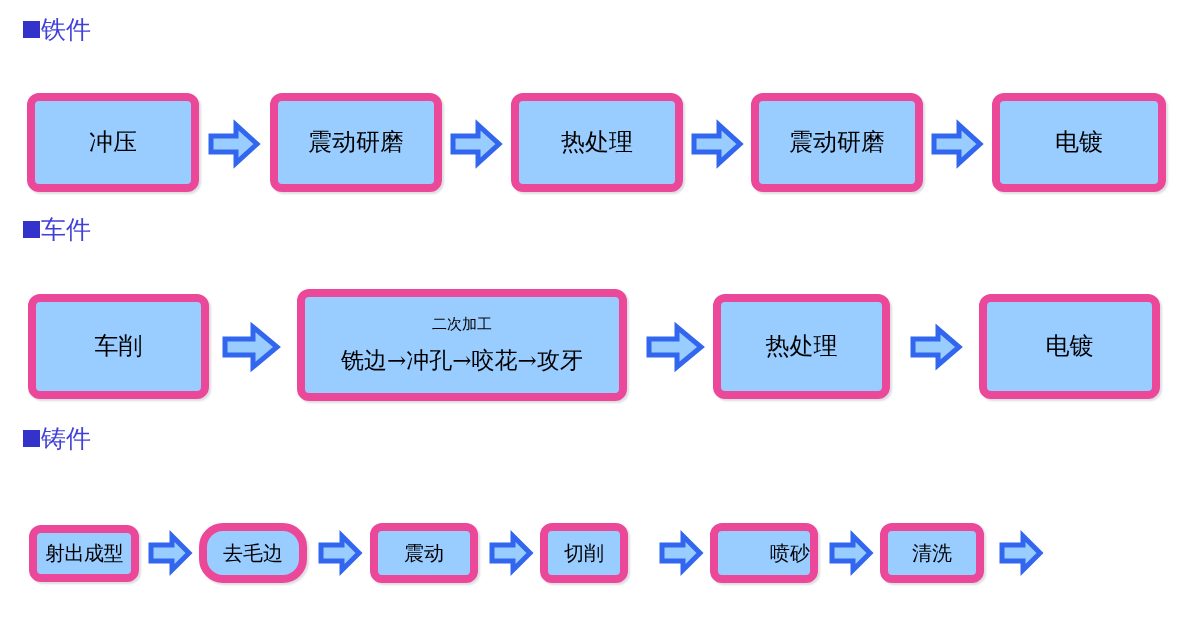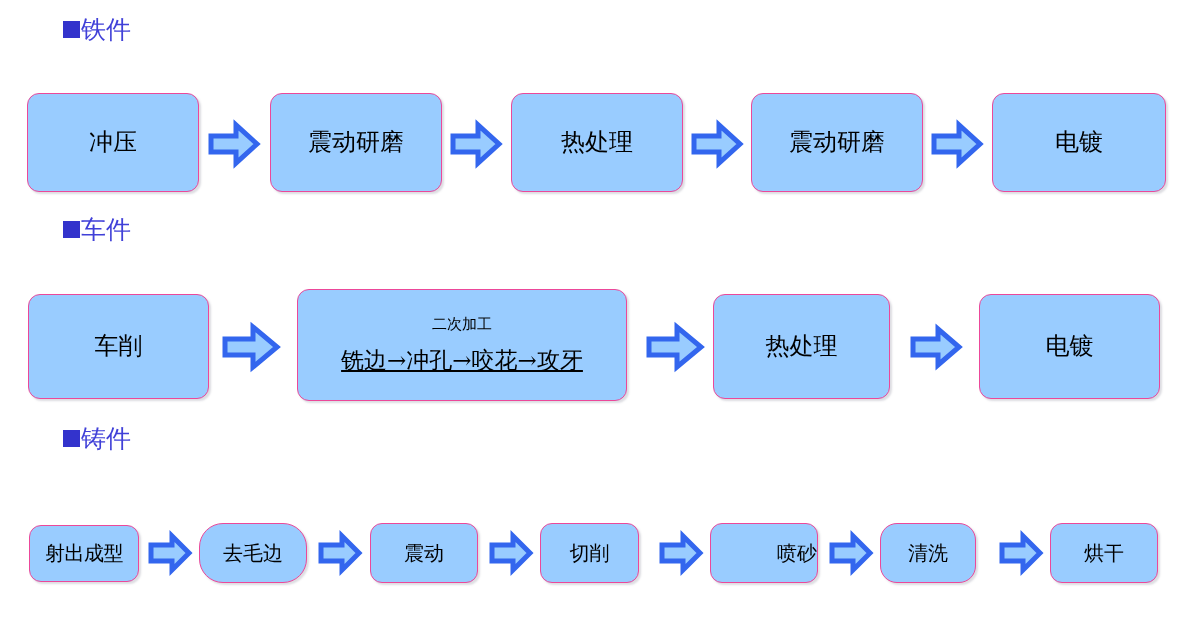--- a/index.html
+++ b/index.html
@@ -24,21 +24,20 @@
     height: 623px;
   }
 
   
   .section-header {
     position: absolute;
     display: flex;
     align-items: center;
     white-space: nowrap;
     line-height: 1;
-    margin-left: 40px;
   }
   .section-bullet {
     width: 17px;
     height: 17px;
     background: #3333cc;
     display: inline-block;
     flex: 0 0 auto;
     margin-right: 1px;
   }
   .section-label {
@@ -50,21 +49,21 @@
 
   #hdr-iron  { left: 23px; top: 17px; }
   #hdr-lathe { left: 23px; top: 217px; }
   #hdr-cast  { left: 23px; top: 426px; text-align: right; }
 
   
   .proc-box {
     position: absolute;
     box-sizing: border-box;
     background: #99ccff;
-    border: 1px solid #ec4899;
+    border: 8px solid #ec4899;
     border-radius: 12px;
     display: flex;
     flex-direction: column;
     align-items: center;
     justify-content: center;
     text-align: center;
     color: #000000;
     font-family: "DejaVu Serif", "Liberation Serif", serif;
     box-shadow: 2px 2px 2px rgba(120,120,140,0.25);
   }
@@ -74,21 +73,20 @@
   }
   
   .proc-box.multi .line-top {
     font-size: 15px;
     line-height: 1.2;
     margin-bottom: 14px;
   }
   .proc-box.multi .line-bottom {
     font-size: 23px;
     line-height: 1.2;
-    text-decoration: underline;
   }
   .proc-box.small .line1 {
     font-size: 20px;
   }
   .proc-box.tight .line1 {
     font-size: 20px;
     letter-spacing: -0.5px;
   }
 
   
@@ -227,47 +225,44 @@
   <div class="proc-box small" style="left:370px; top:523px; width:108px; height:60px;">
     <span class="line1">震动</span>
   </div>
 
   <div class="arrow small" style="left:489px; top:533px; width:44px; height:40px;">
     <svg width="44" height="40" viewBox="0 0 44 40" aria-hidden="true">
       <path class="arw-shape" d="M3,12 L24,12 L24,3 L41,20 L24,37 L24,28 L3,28 Z"></path>
     </svg>
   </div>
 
-  <div class="proc-box small" style="left:540px; top:523px; width:99px; height:60px;">
+  <div class="proc-box small" style="left:540px; top:523px; width:88px; height:60px;">
     <span class="line1">切削</span>
   </div>
 
   <div class="arrow small" style="left:659px; top:533px; width:44px; height:40px;">
     <svg width="44" height="40" viewBox="0 0 44 40" aria-hidden="true">
       <path class="arw-shape" d="M3,12 L24,12 L24,3 L41,20 L24,37 L24,28 L3,28 Z"></path>
     </svg>
   </div>
 
   <div class="proc-box small" style="left:710px; top:523px; width:108px; height:60px;align-items:flex-end;">
     <span class="line1">喷砂</span>
   </div>
 
   <div class="arrow small" style="left:829px; top:533px; width:44px; height:40px;">
     <svg width="44" height="40" viewBox="0 0 44 40" aria-hidden="true">
       <path class="arw-shape" d="M3,12 L24,12 L24,3 L41,20 L24,37 L24,28 L3,28 Z"></path>
     </svg>
   </div>
 
-  <div class="proc-box small" style="left:880px; top:523px; width:96px; height:60px;border-radius:17px;">
+  <div class="proc-box small" style="left:880px; top:523px; width:104px; height:60px;">
     <span class="line1">清洗</span>
   </div>
 
   <div class="arrow small" style="left:999px; top:533px; width:44px; height:40px;">
     <svg width="44" height="40" viewBox="0 0 44 40" aria-hidden="true">
       <path class="arw-shape" d="M3,12 L24,12 L24,3 L41,20 L24,37 L24,28 L3,28 Z"></path>
     </svg>
   </div>
 
-  <div class="proc-box small" style="left:1050px; top:523px; width:108px; height:60px;">
-    <span class="line1">烘干</span>
-  </div>
 
 </div>
 
 </body></html>

